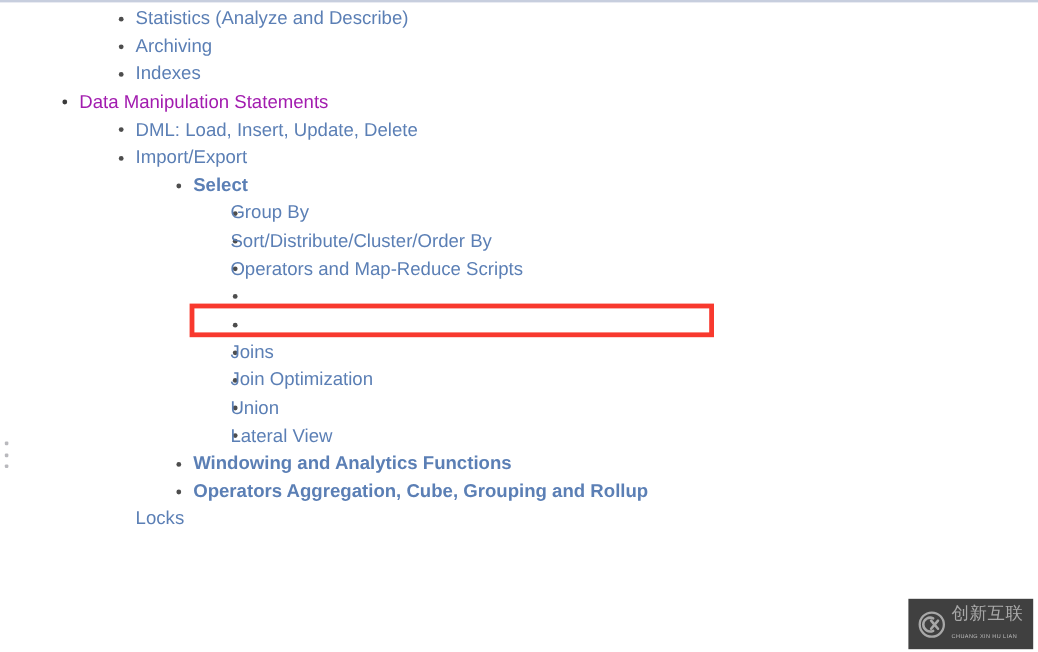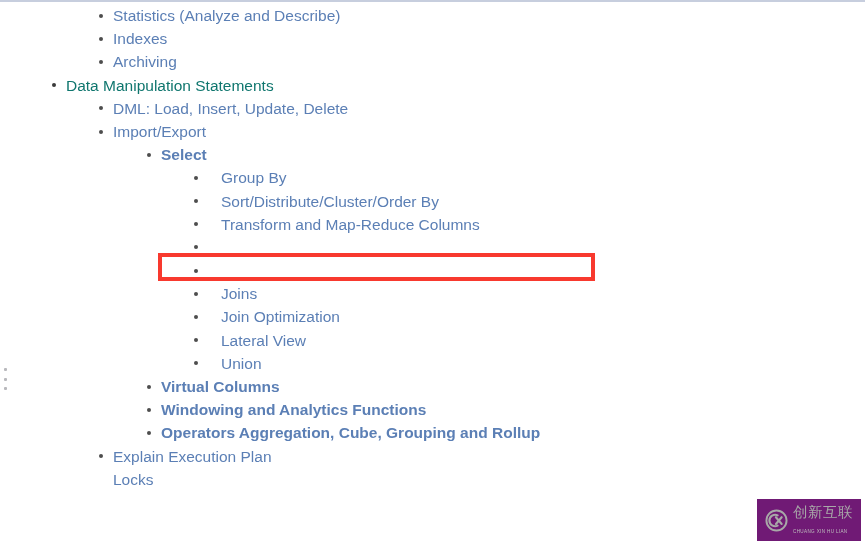--- a/index.html
+++ b/index.html
@@ -70,53 +70,53 @@
     height: 4px;
     margin-top: -2px;
     background: #3a3a3a;
     border-radius: 50%;
   }
   .row .txt {
     position: absolute;
     top: 0;
   }
   .row.link .txt { color: #5b7fb5; }
-  .row.plain .txt { color: #0f766e; text-align: right; }
+  .row.plain .txt { color: #a21caf; text-align: right; }
   .row.link .bullet { background: #4d4d4d; }
 
   
   .lvl1 .bullet { left: 52px; }
   .lvl1 .txt    { left: 66px; }
   .lvl2 .bullet { left: 99px; }
   .lvl2 .txt    { left: 113px; }
   .lvl3 .bullet { left: 147px; }
   .lvl3 .txt    { left: 161px; font-weight: bold; }
   .lvl4 .bullet { left: 194px; }
-  .lvl4 .txt    { left: 221px; }
+  .lvl4 .txt    { left: 192px; }
 
   
   #highlight-box {
     position: absolute;
     left: 158px;
     top: 253px;
     width: 437px;
     height: 28px;
     border: 4px solid #f8392e;
     box-sizing: border-box;
     pointer-events: none;
   }
 
   
   #watermark {
     position: absolute;
     right: 4px;
     bottom: 2px;
     width: 104px;
     height: 42px;
-    background: #701a75;
+    background: #404040;
     display: flex;
     align-items: center;
     justify-content: center;
     gap: 5px;
   }
   #watermark .mark-logo {
     width: 23px;
     height: 23px;
     flex: 0 0 auto;
   }
@@ -146,26 +146,26 @@
   <i></i>
 </div>
 
 <div id="toc">
     <div class="row lvl2 link">
       <span class="bullet"></span>
       <span class="txt">Statistics (Analyze and Describe)</span>
     </div>
     <div class="row lvl2 link">
       <span class="bullet"></span>
+      <span class="txt">Archiving</span>
+    </div>
+    <div class="row lvl2 link">
+      <span class="bullet"></span>
       <span class="txt">Indexes</span>
     </div>
-    <div class="row lvl2 link">
-      <span class="bullet"></span>
-      <span class="txt">Archiving</span>
-    </div>
     <div class="row lvl1 plain">
       <span class="bullet"></span>
       <span class="txt">Data Manipulation Statements</span>
     </div>
     <div class="row lvl2 link">
       <span class="bullet"></span>
       <span class="txt">DML: Load, Insert, Update, Delete</span>
     </div>
     <div class="row lvl2 link">
       <span class="bullet"></span>
@@ -178,59 +178,51 @@
     <div class="row lvl4 link">
       <span class="bullet"></span>
       <span class="txt">Group By</span>
     </div>
     <div class="row lvl4 link">
       <span class="bullet"></span>
       <span class="txt">Sort/Distribute/Cluster/Order By</span>
     </div>
     <div class="row lvl4 link">
       <span class="bullet"></span>
-      <span class="txt">Transform and Map-Reduce Columns</span>
+      <span class="txt">Operators and Map-Reduce Scripts</span>
     </div>
     <div class="row lvl4 link">
       <span class="bullet"></span>
     </div>
     <div class="row lvl4 link">
       <span class="bullet"></span>
     </div>
     <div class="row lvl4 link">
       <span class="bullet"></span>
       <span class="txt">Joins</span>
     </div>
     <div class="row lvl4 link">
       <span class="bullet"></span>
       <span class="txt">Join Optimization</span>
     </div>
     <div class="row lvl4 link">
       <span class="bullet"></span>
+      <span class="txt">Union</span>
+    </div>
+    <div class="row lvl4 link">
+      <span class="bullet"></span>
       <span class="txt">Lateral View</span>
     </div>
-    <div class="row lvl4 link">
-      <span class="bullet"></span>
-      <span class="txt">Union</span>
-    </div>
     <div class="row lvl3 link">
       <span class="bullet"></span>
-      <span class="txt">Virtual Columns</span>
+      <span class="txt">Windowing and Analytics Functions</span>
     </div>
     <div class="row lvl3 link">
       <span class="bullet"></span>
-      <span class="txt">Windowing and Analytics Functions</span>
-    </div>
-    <div class="row lvl3 link">
-      <span class="bullet"></span>
       <span class="txt">Operators Aggregation, Cube, Grouping and Rollup</span>
-    </div>
-    <div class="row lvl2 link">
-      <span class="bullet"></span>
-      <span class="txt">Explain Execution Plan</span>
     </div>
     <div class="row lvl2 link">
       <span class="txt">Locks</span>
     </div>
   </div>
 
 <div id="highlight-box"></div>
 
 <div id="watermark">
   <svg class="mark-logo" viewBox="0 0 24 24">

